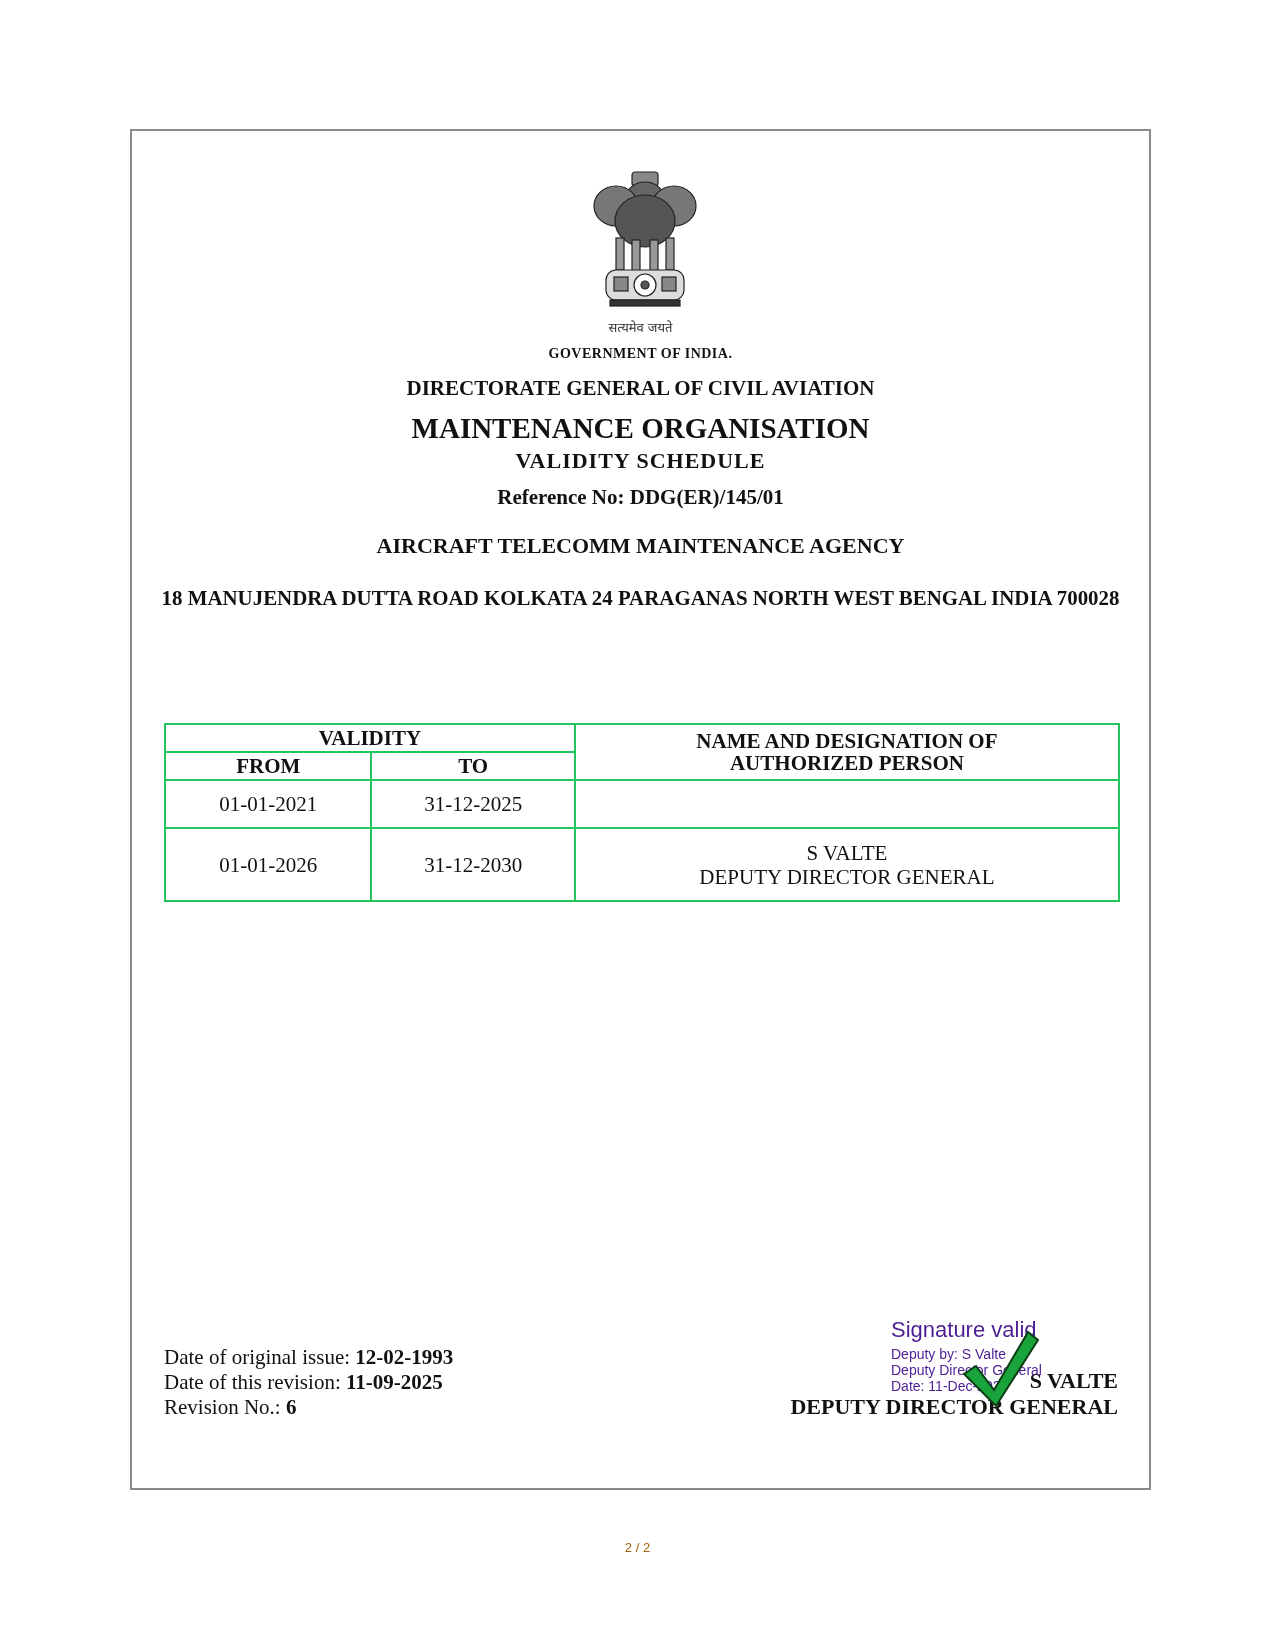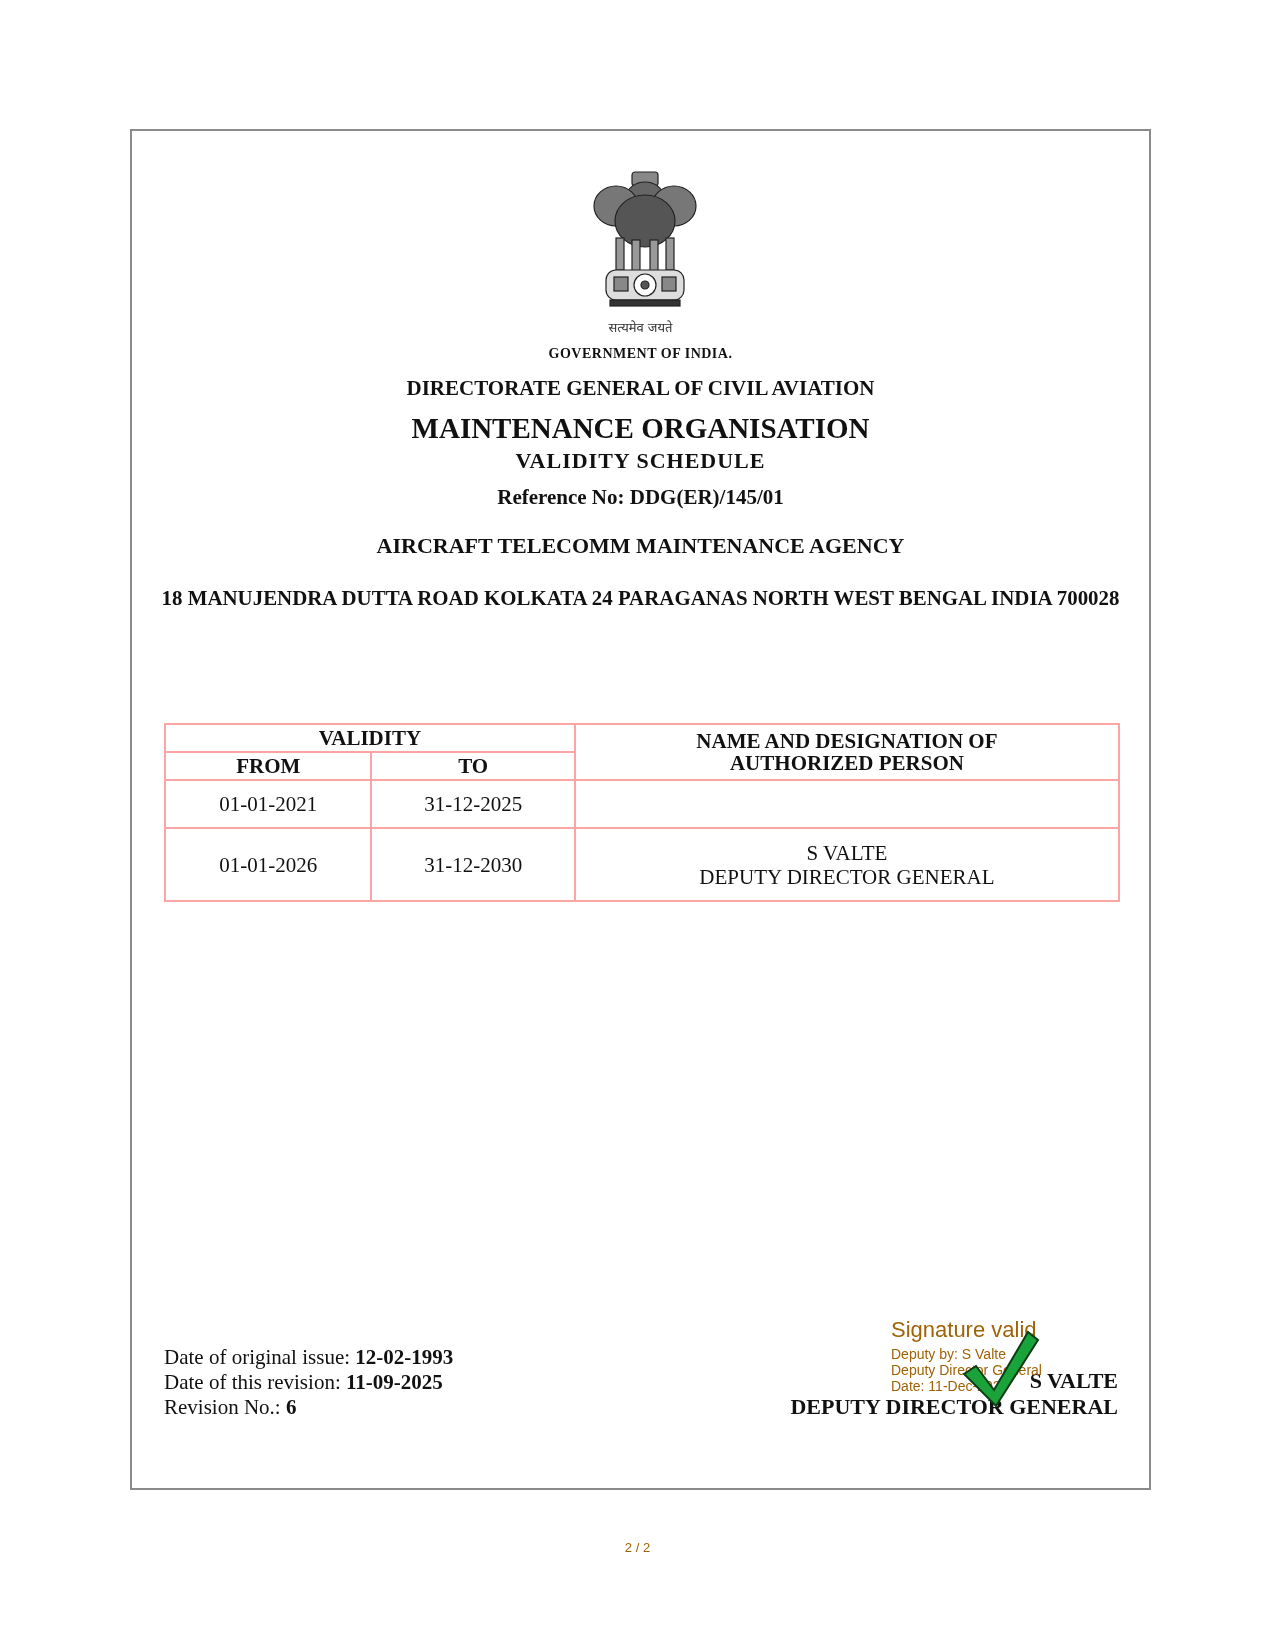--- a/index.html
+++ b/index.html
@@ -15,30 +15,30 @@
   .gov { top: 346px; font-size: 14px; letter-spacing: 0.5px; }
   .dgca { top: 376px; font-size: 21px; }
   .mo { top: 412px; font-size: 29px; }
   .vs { top: 448px; font-size: 22px; letter-spacing: 1px; }
   .ref { top: 485px; font-size: 21px; }
   .agency { top: 533px; font-size: 22px; }
   .addr { top: 585px; font-size: 22px; line-height: 25px; white-space: normal;
           transform: scaleX(0.95); }
   table.sched { position: absolute; left: 164px; top: 723px; width: 956px;
                 border-collapse: collapse; font-size: 21px; }
-  table.sched td, table.sched th { border: 2px solid #fca5a5; text-align: center; padding: 0; }
+  table.sched td, table.sched th { border: 2px solid #22c55e; text-align: center; padding: 0; }
   table.sched th { font-weight: bold; line-height: 22px; }
   .h1 { height: 28px; }
   .h2 { height: 28px; }
   .r1 td { height: 46px; }
   .r2 td { height: 71px; line-height: 24px; }
   .footer-left { position: absolute; left: 164px; top: 1345px; font-size: 21px; line-height: 25px; }
   .footer-left b { font-weight: bold; }
   .sig-stamp { position: absolute; left: 891px; top: 1318px; width: 240px; height: 110px;
-               font-family: "Liberation Sans", "DejaVu Sans", sans-serif; color: #a16207; }
+               font-family: "Liberation Sans", "DejaVu Sans", sans-serif; color: #4c1d95; }
   .sig-title { font-size: 22px; line-height: 24px; }
   .sig-line { font-size: 14px; line-height: 16px; }
   .check { position: absolute; left: 960px; top: 1326px; width: 80px; height: 84px; }
   .sig-name { position: absolute; right: 157px; top: 1368px; font-size: 22px; font-weight: bold; }
   .sig-desig { position: absolute; right: 157px; top: 1394px; font-size: 22px; font-weight: bold; }
   .page-num { position: absolute; left: 0; width: 1275px; top: 1540px; text-align: center;
               font-size: 13px; font-family: "Liberation Sans", sans-serif; color: #a16207; }
 </style>
 </head>
 <body>

